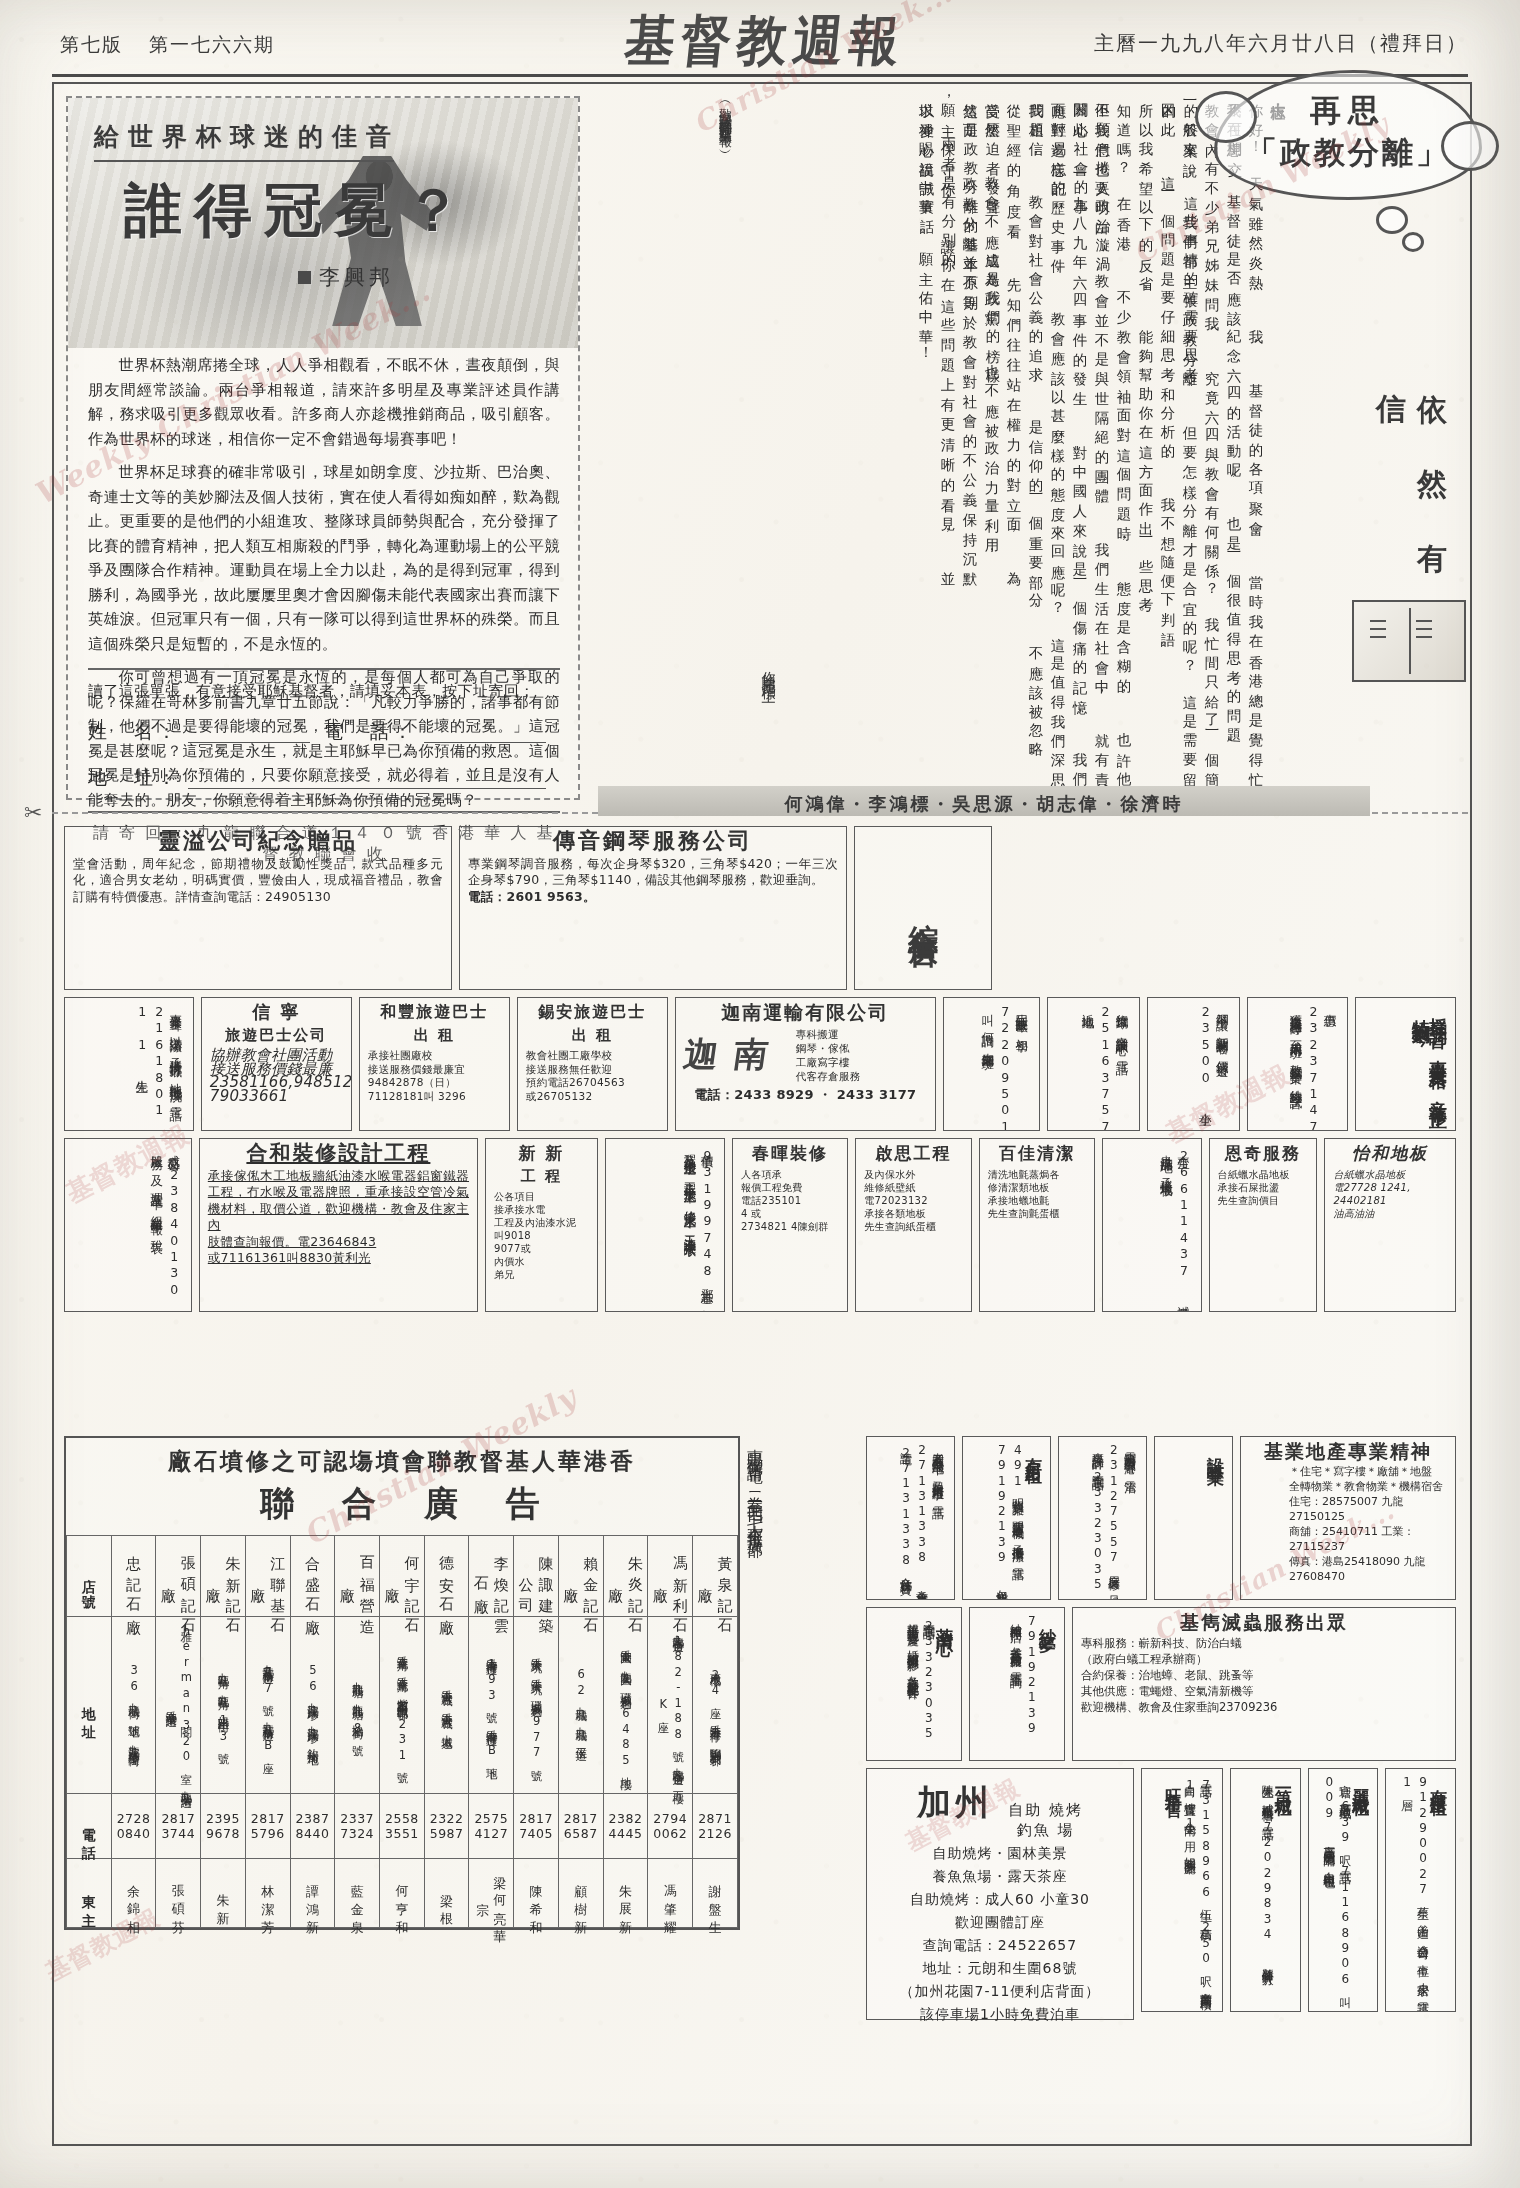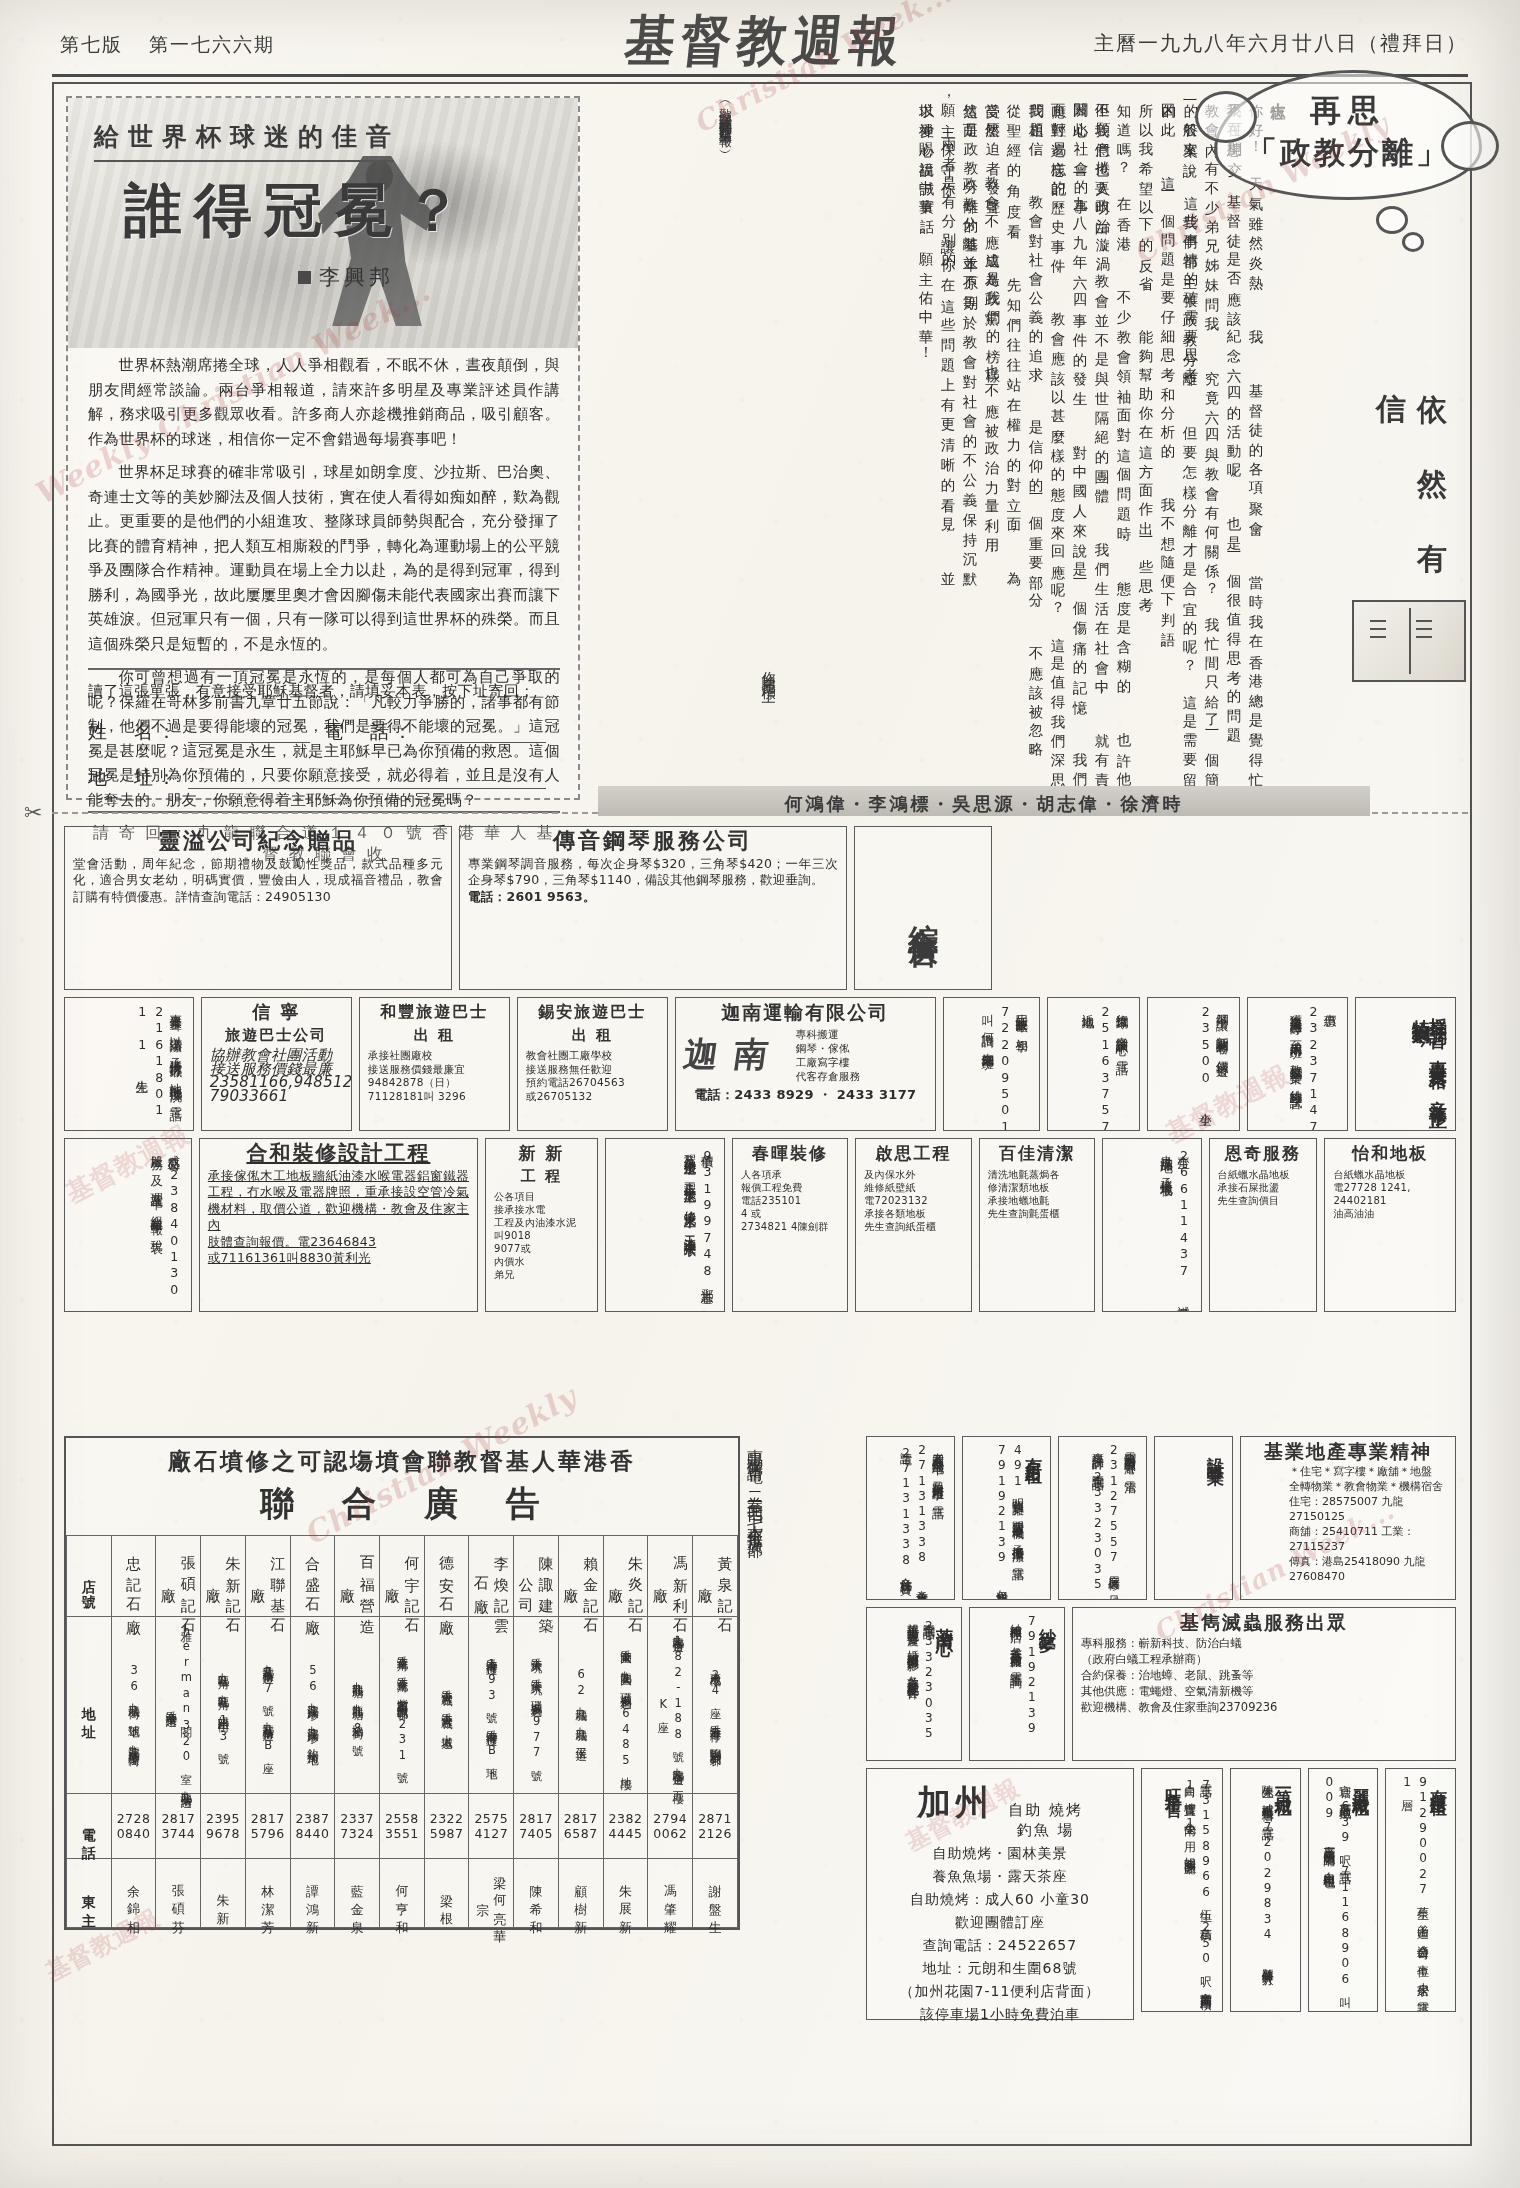--- a/index.html
+++ b/index.html
@@ -433,21 +433,21 @@
 滅蟲清潔
 蟲洗潔品地
 承接蠟地板</div>
       </div>
       <div class="adbox" style="width:96px;height:160px;">
         <div class="adtitle sm" style="font-size:17px;">恩奇服務</div>
         <div class="line" style="white-space:pre-line;font-size:10px;line-height:13px;">台紙蠟水晶地板
 承接石屎批盪
 先生查詢價目</div>
       </div>
-      <div class="adbox" style="width:120px;height:160px;">
+      <div class="adbox" style="width:120px;height:160px;font-style:italic;">
         <div class="adtitle sm" style="font-size:17px;">怡和地板</div>
         <div class="line" style="white-space:pre-line;font-size:10px;line-height:13px;">台紙蠟水晶地板
 電27728 1241,
 24402181
 油高油油</div>
       </div>
     </div>
 
   </div>
 

